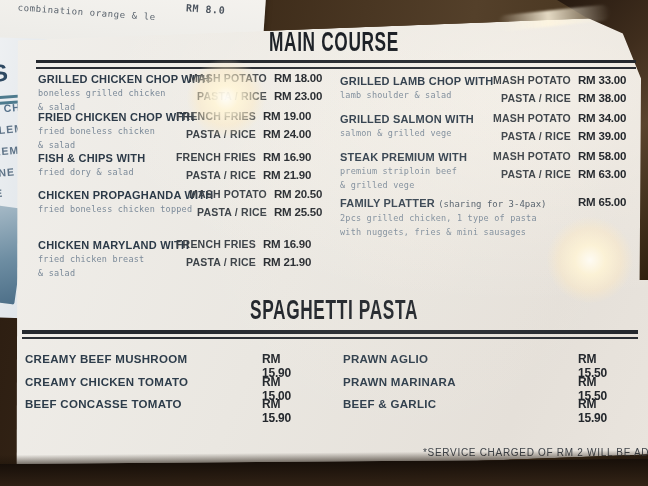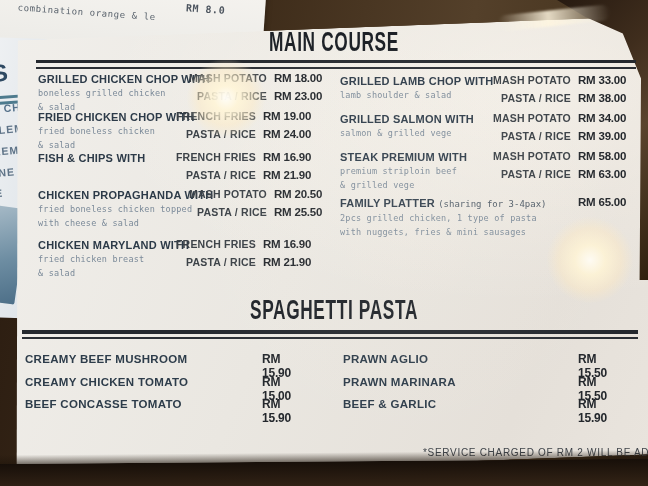--- a/index.html
+++ b/index.html
@@ -197,39 +197,39 @@
           <div class="orow">
               <span class="olabel">PASTA / RICE</span>
               <span class="oprice">RM 24.00</span>
             </div>
         </div>
       </div>
 
       <div class="item l3">
         <div class="ib">
           <div class="mi-title">FISH &amp; CHIPS WITH</div>
+          <div class="mi-desc">fried dory &amp; salad</div>
 
         </div>
         <div class="ob">
           <div class="orow">
               <span class="olabel">FRENCH FRIES</span>
               <span class="oprice">RM 16.90</span>
             </div>
           <div class="orow">
               <span class="olabel">PASTA / RICE</span>
               <span class="oprice">RM 21.90</span>
             </div>
         </div>
       </div>
 
       <div class="item l4">
         <div class="ib">
           <div class="mi-title">CHICKEN PROPAGHANDA WITH</div>
           <div class="mi-desc">fried boneless chicken topped</div>
-          <div class="mi-desc">with cheese &amp; salad</div>
         </div>
         <div class="ob">
           <div class="orow">
               <span class="olabel">MASH POTATO</span>
               <span class="oprice">RM 20.50</span>
             </div>
           <div class="orow">
               <span class="olabel">PASTA / RICE</span>
               <span class="oprice">RM 25.50</span>
             </div>

